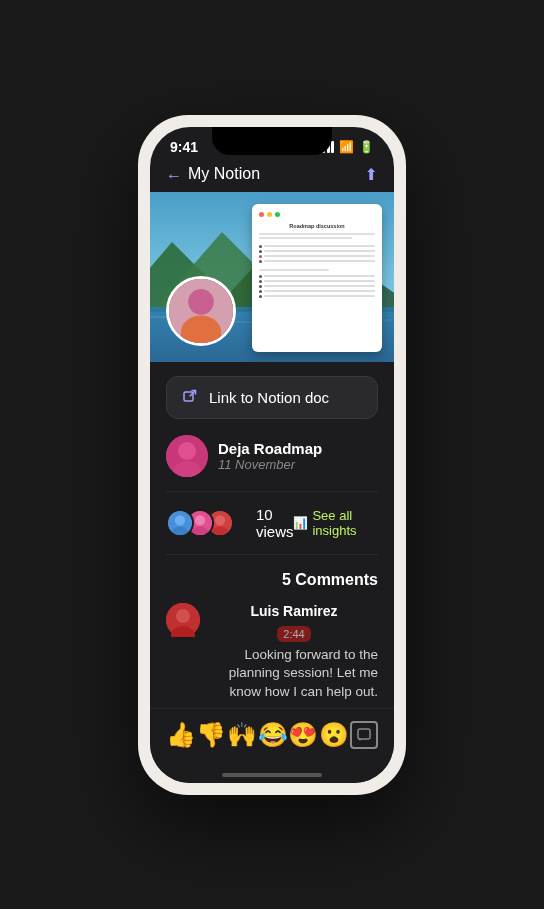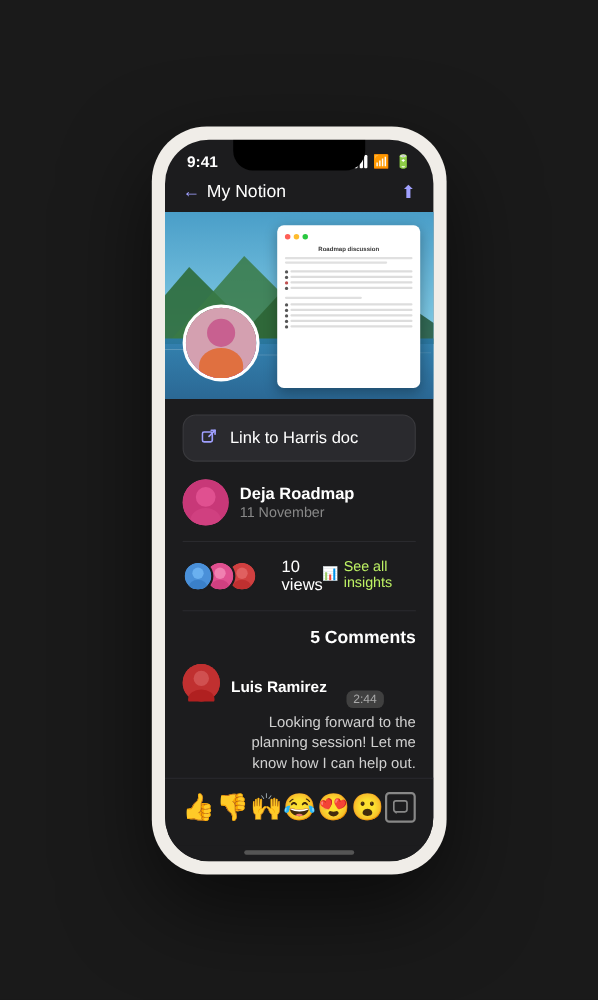--- a/index.html
+++ b/index.html
@@ -234,24 +234,25 @@
     }
     .author-info {}
     .author-name {
       font-size: 15px;
       font-weight: 600;
       color: white;
     }
     .author-date {
       font-size: 13px;
       color: #888;
+      font-style: italic;
     }
     .insights-section {
       display: flex;
-      align-items: flex-start;
+      align-items: center;
       justify-content: space-between;
       margin-bottom: 16px;
       padding-bottom: 14px;
       border-bottom: 1px solid #2a2a2e;
     }
     .insights-left {
       display: flex;
       align-items: center;
       gap: 8px;
     }
@@ -314,35 +315,35 @@
       justify-content: center;
       color: white;
       font-size: 13px;
       font-weight: bold;
       flex-shrink: 0;
     }
     .comment-content {}
     .comment-header-row {
       display: flex;
       align-items: center;
-      gap: 18px;
+      gap: 7px;
       margin-bottom: 4px;
+      flex-direction: column;
     }
     .comment-author {
       font-size: 14px;
       font-weight: 600;
       color: white;
     }
     .comment-timestamp {
-      background: #404040;
+      background: #7f1d1d;
       color: #aaa;
       font-size: 11px;
       padding: 2px 6px;
       border-radius: 6px;
-      margin-top: 24px;
     }
     .comment-text {
       font-size: 13.5px;
       color: #d0d0d0;
       line-height: 1.4;
       margin-bottom: 4px;
     }
     .emoji-bar {
       position: relative;
       bottom: 0;
@@ -521,21 +522,21 @@
 
 
         <div class="link-button">
           <span class="link-icon">
             <svg width="14" height="14" viewBox="0 0 14 14" fill="none">
               <rect x="1" y="3" width="9" height="9" rx="1.5" stroke="#a0a0ff" stroke-width="1.5" fill="none"></rect>
               <path d="M7 7L12.5 1.5" stroke="#a0a0ff" stroke-width="1.5" stroke-linecap="round"></path>
               <path d="M9 1.5H12.5V5" stroke="#a0a0ff" stroke-width="1.5" stroke-linecap="round" stroke-linejoin="round"></path>
             </svg>
           </span>
-          <span class="link-text">Link to Harris doc</span>
+          <span class="link-text">Link to Notion doc</span>
         </div>
 
         <div class="author-section">
           <div class="author-avatar">
             <svg viewBox="0 0 42 42" width="42" height="42">
               <rect width="42" height="42" rx="21" fill="#c83878"></rect>
               <circle cx="21" cy="16" r="9" fill="#e05090"></circle>
               <ellipse cx="21" cy="38" rx="14" ry="12" fill="#d04080"></ellipse>
             </svg>
           </div>

